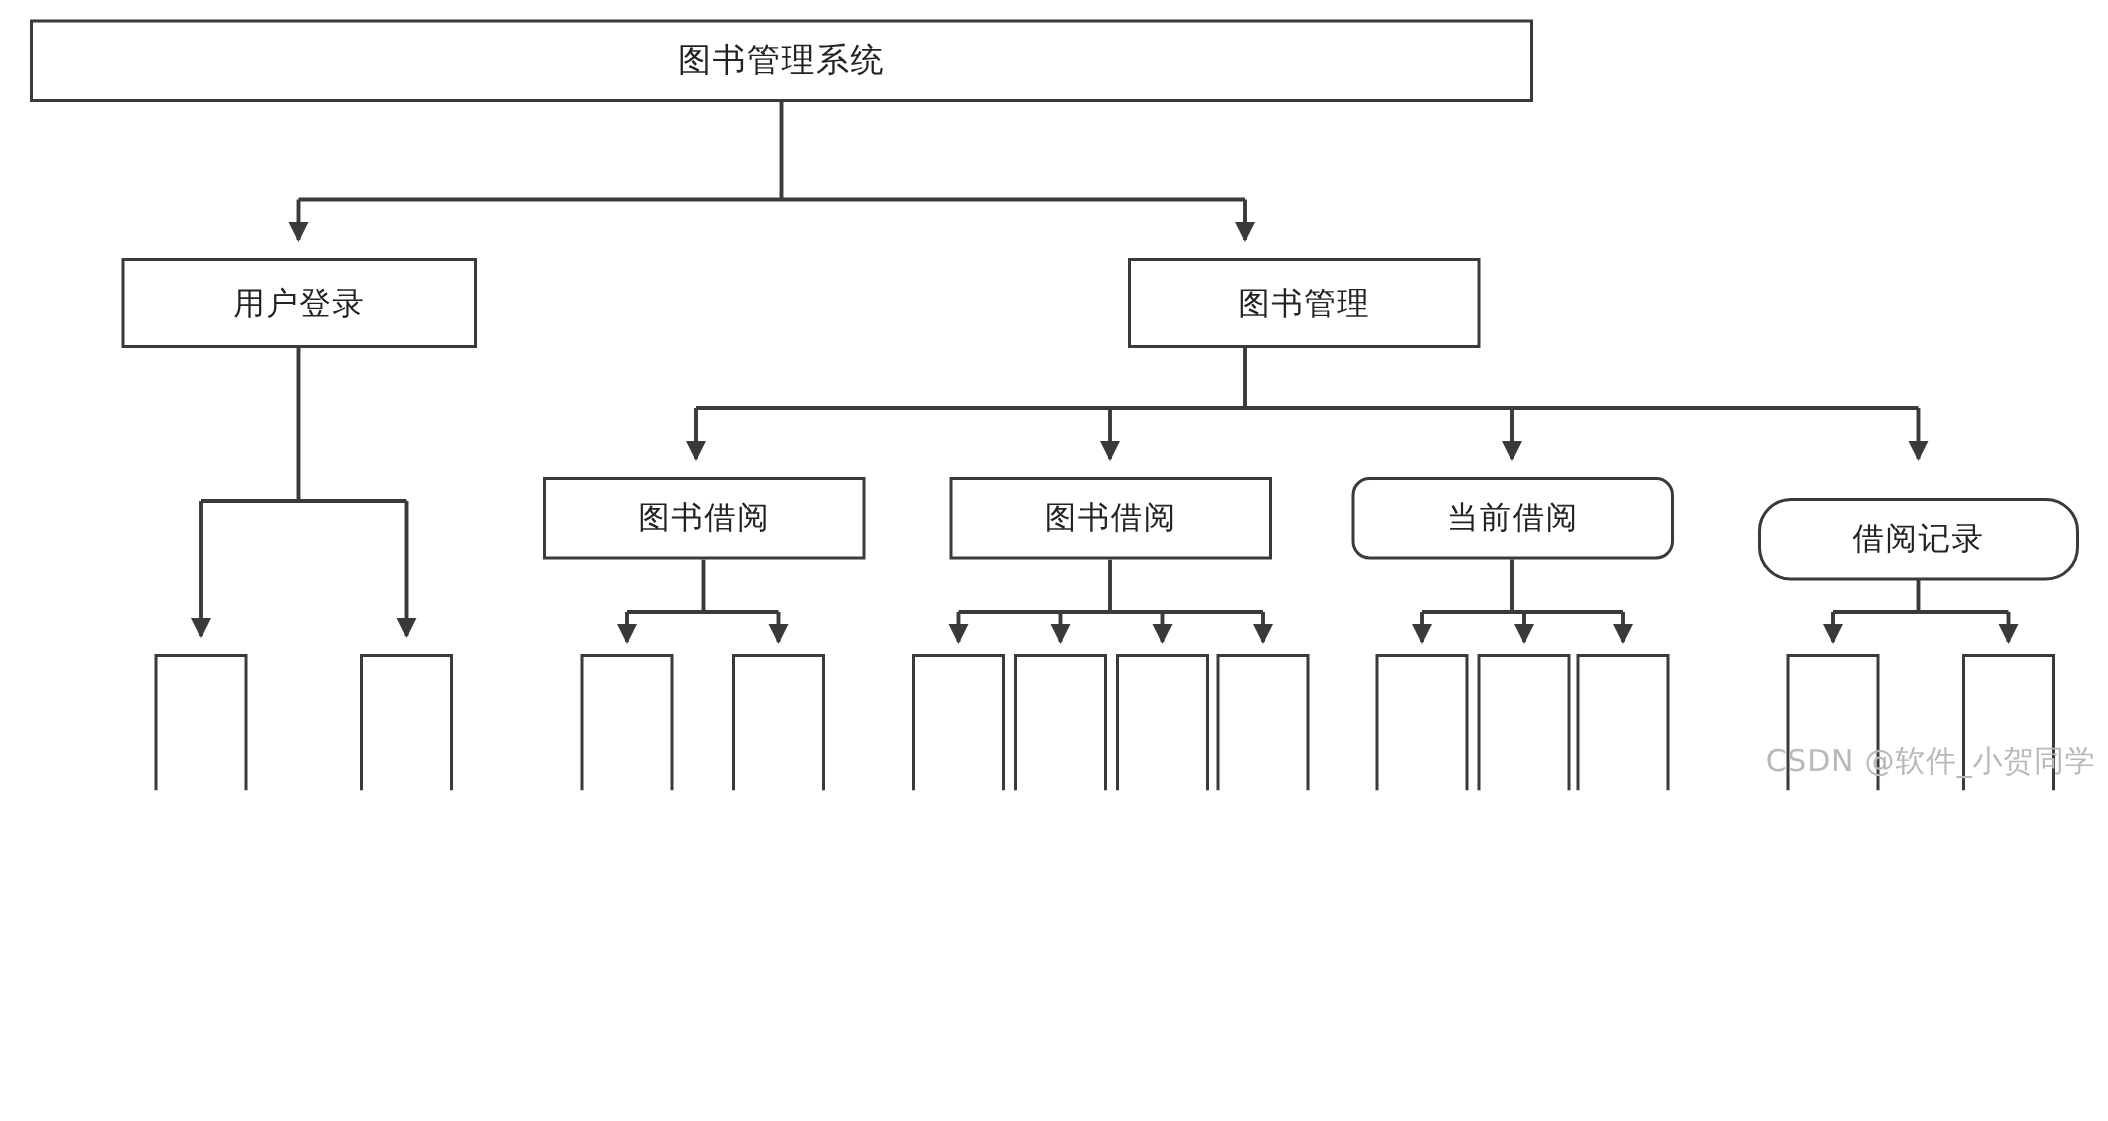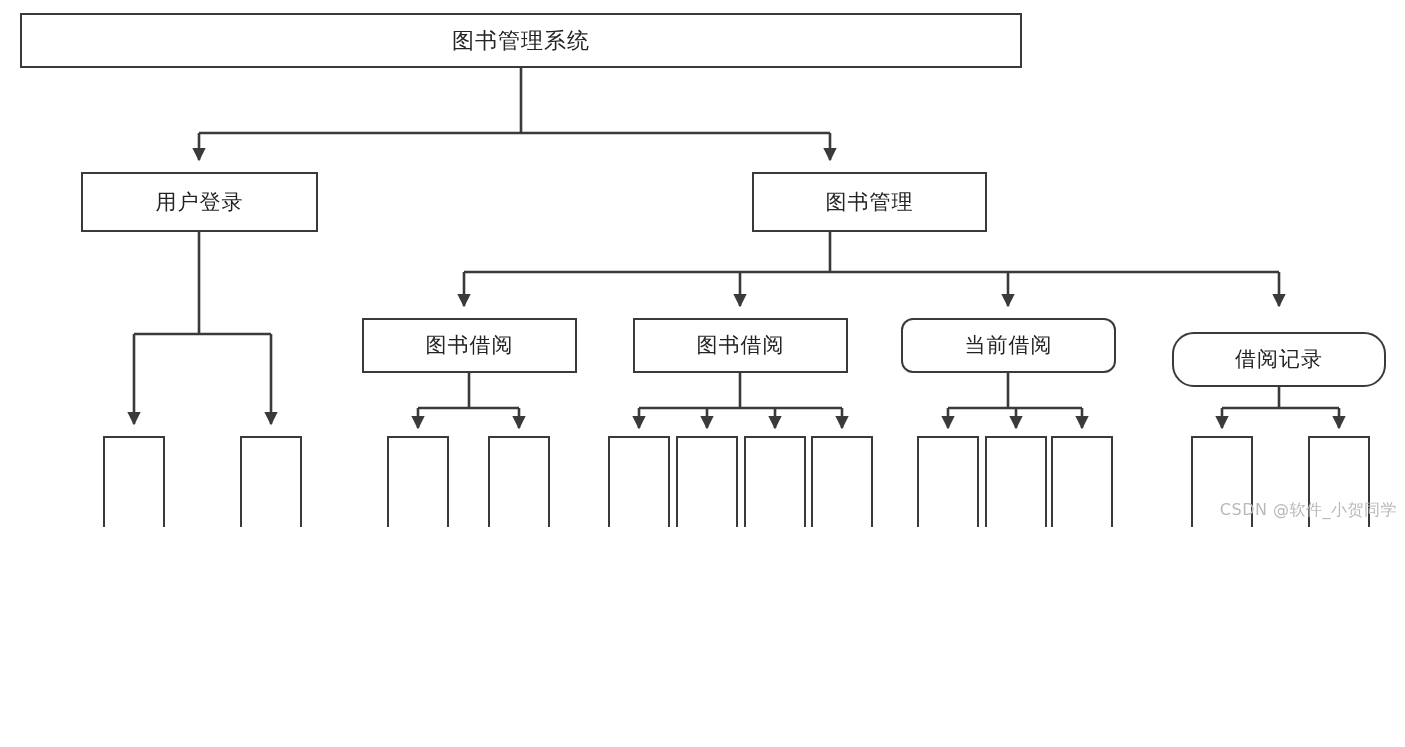--- a/index.html
+++ b/index.html
@@ -54,21 +54,21 @@
     align-items: center;
     justify-content: center;
   }
   .node.root .label {
     font-size: 22px;
   }
   #watermark {
     position: absolute;
     right: 8px;
     bottom: 6px;
-    font-size: 16px;
+    font-size: 20px;
     color: #b9b9b9;
     letter-spacing: 0.5px;
     white-space: nowrap;
   }
 </style>
 </head>
 <body>
 
 <div id="canvas">
 

